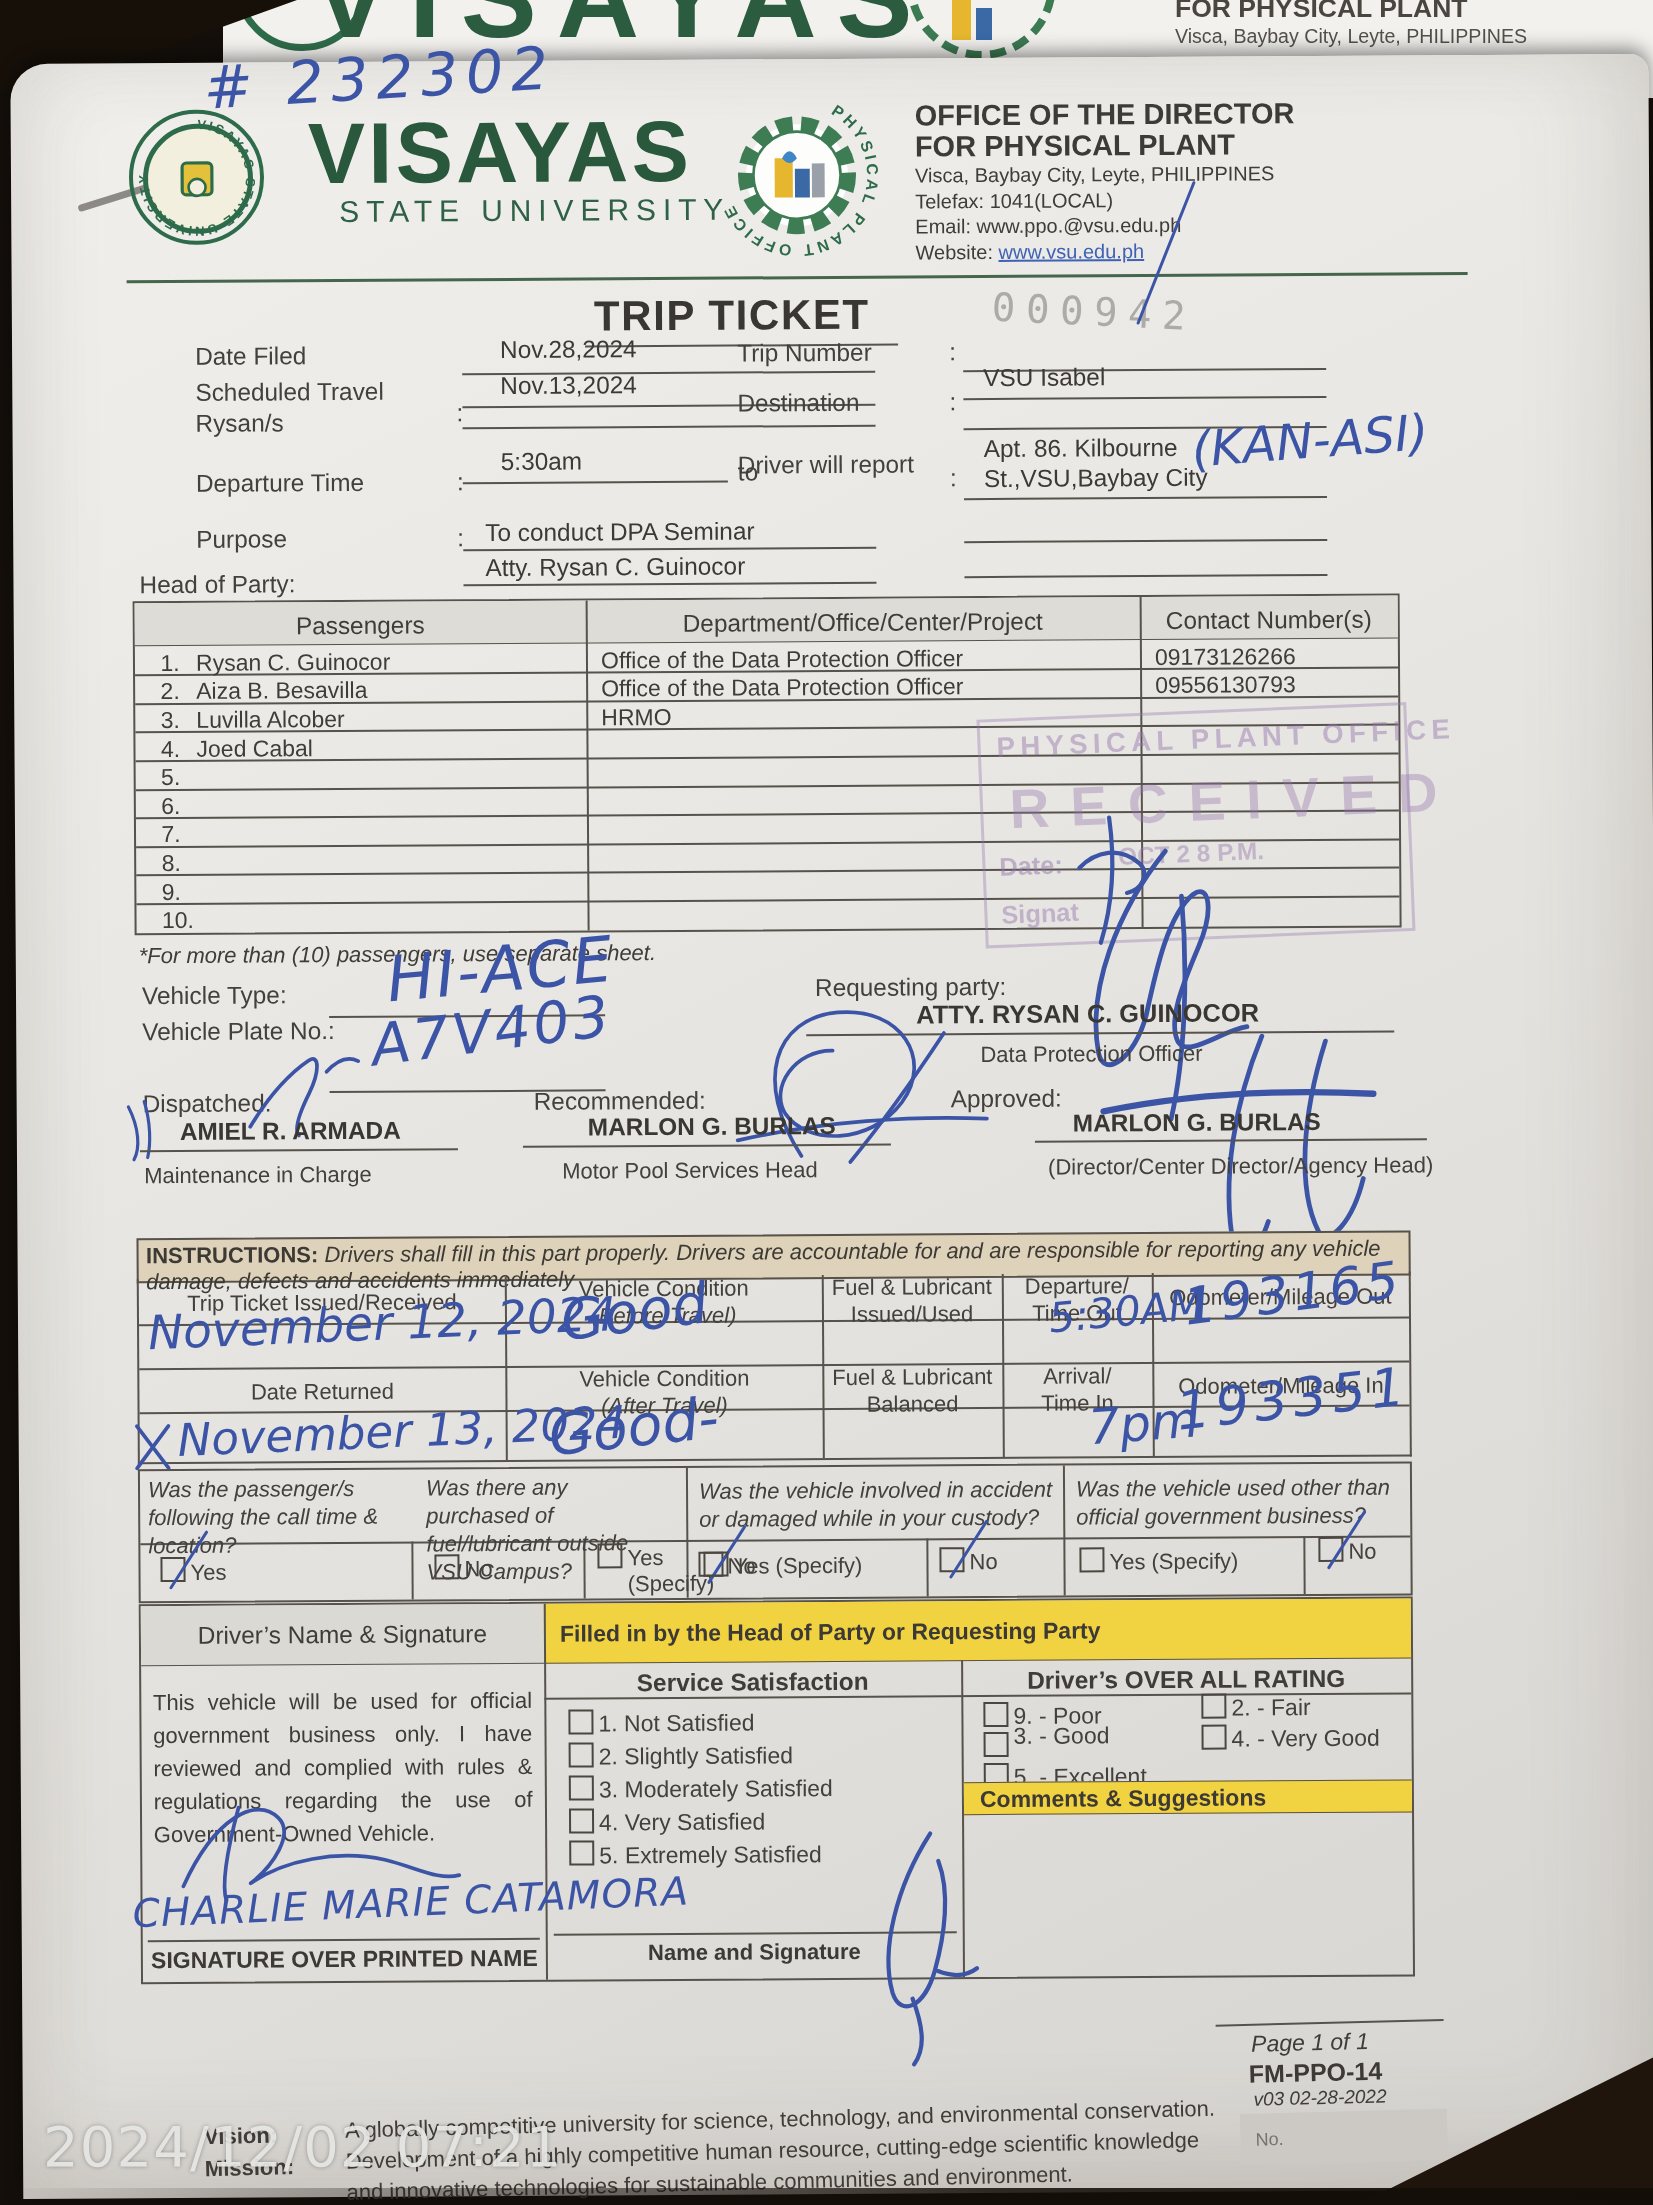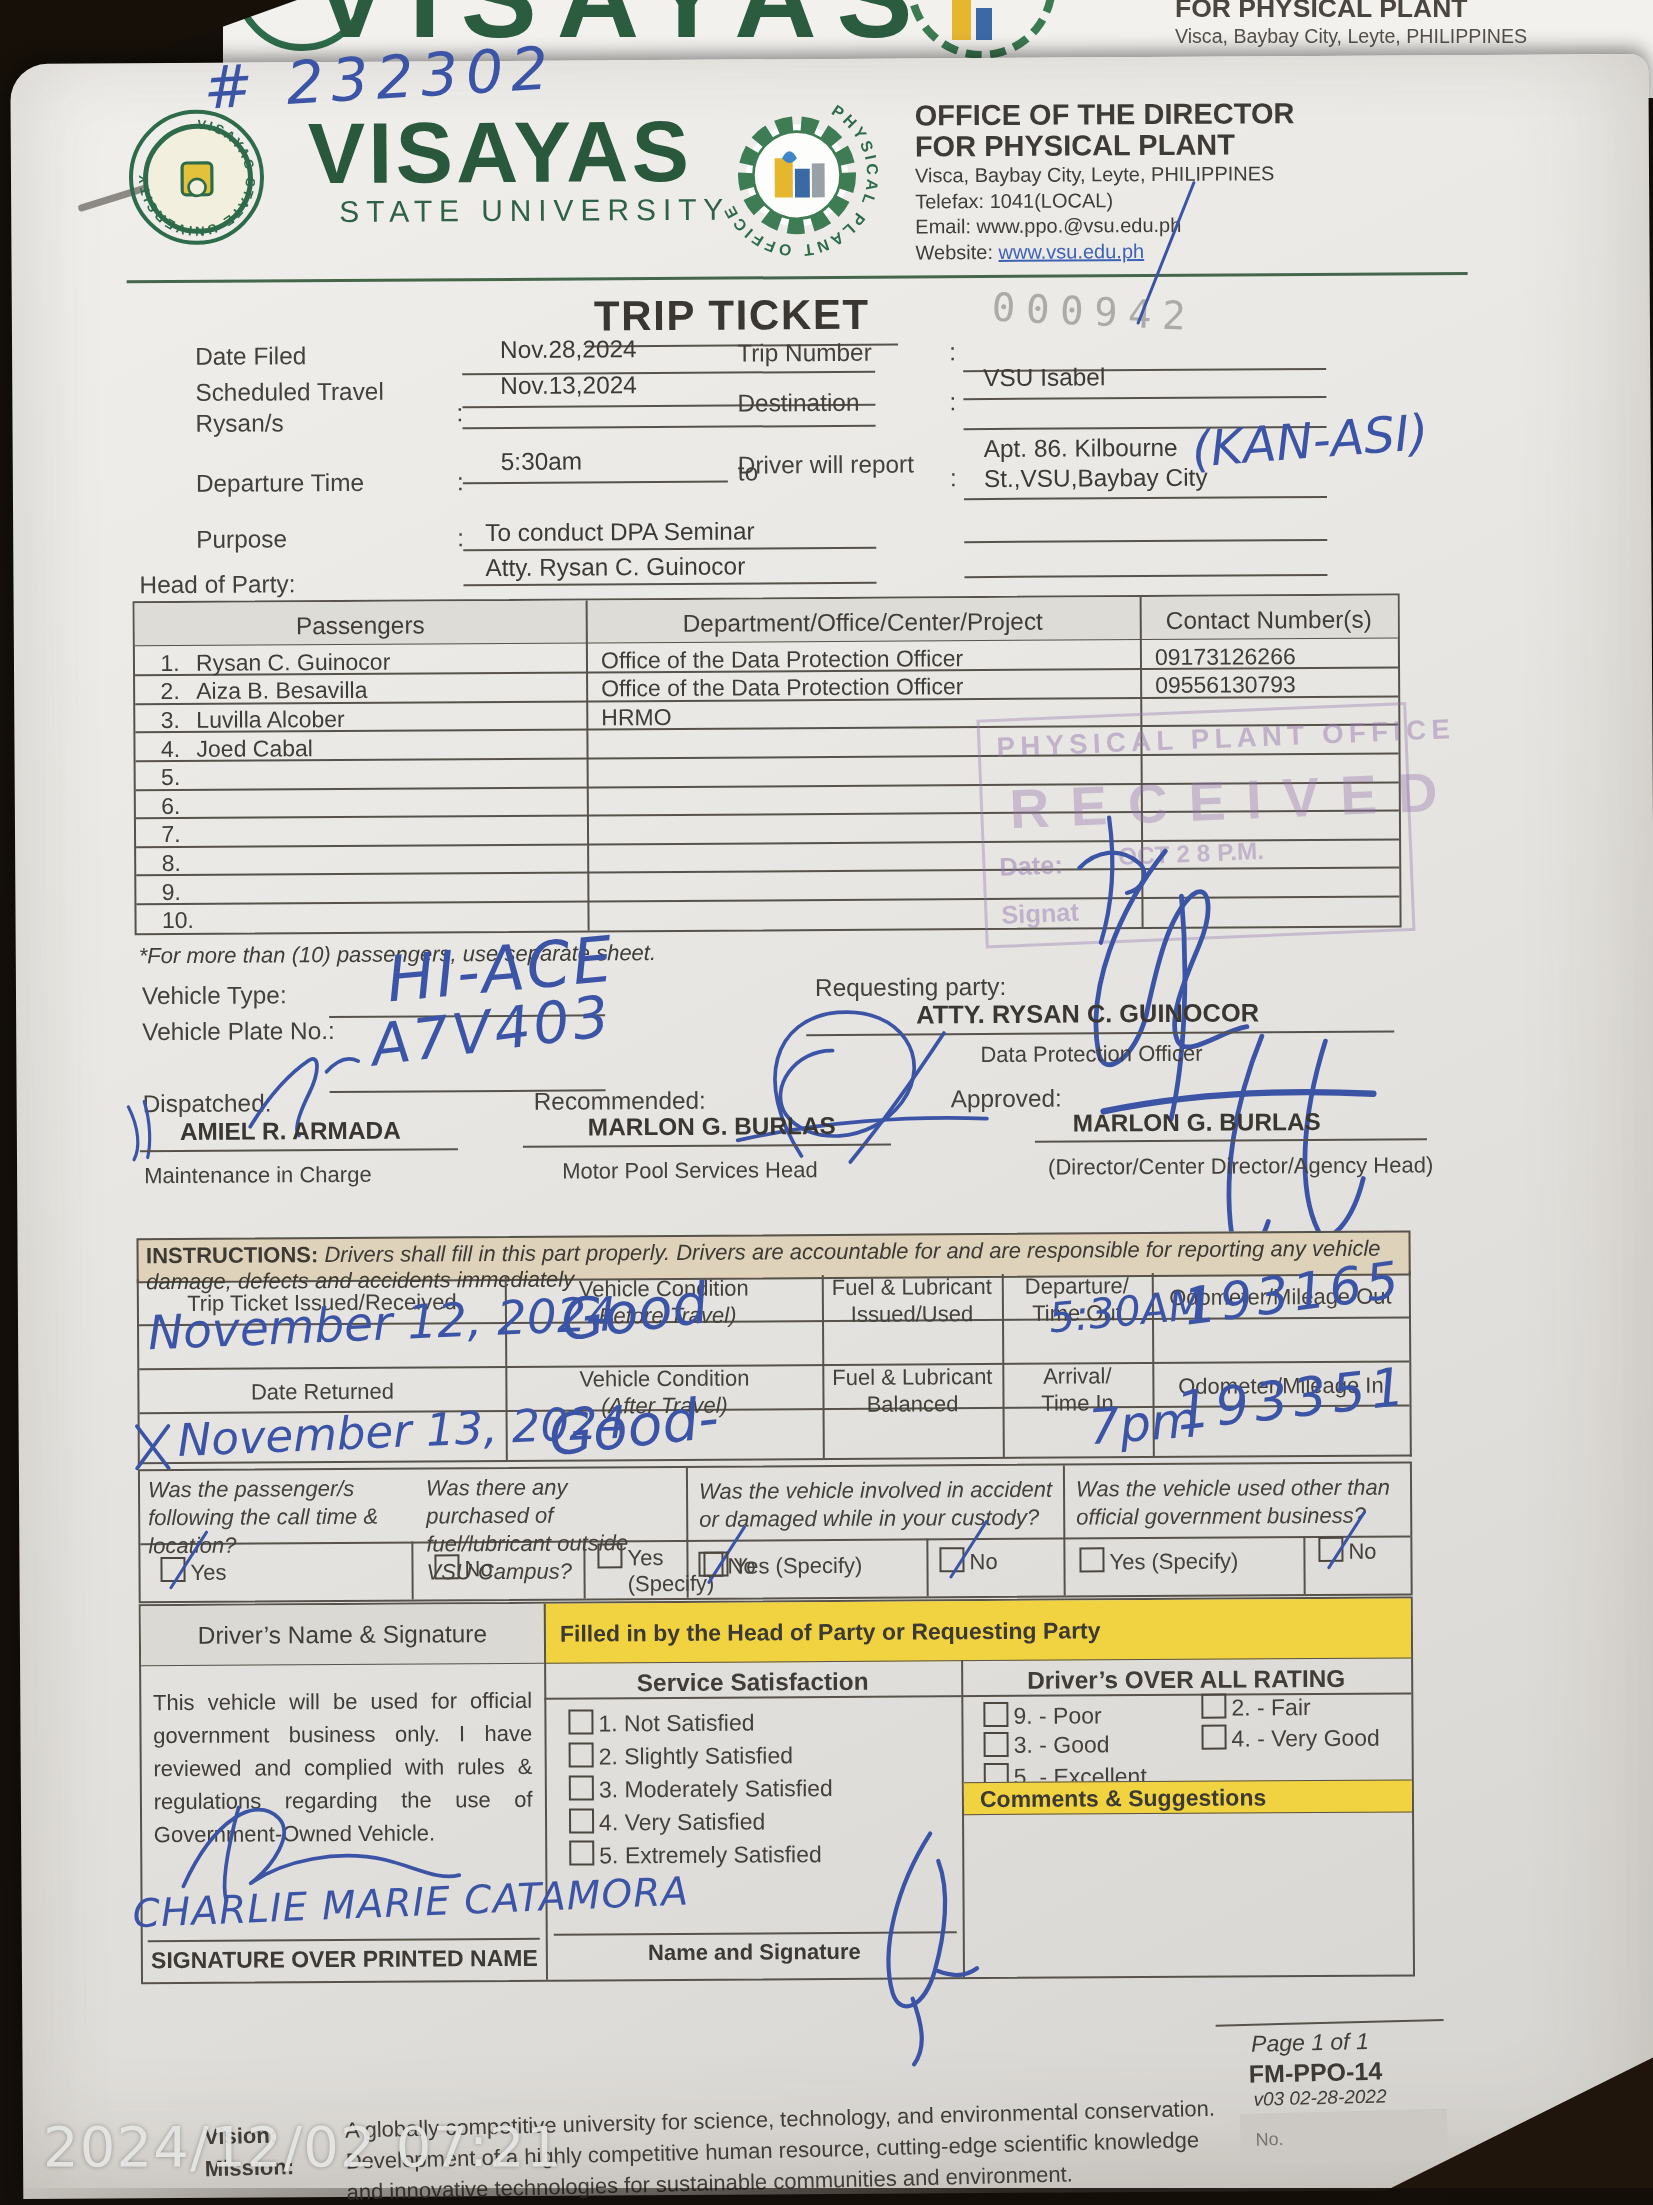--- a/index.html
+++ b/index.html
@@ -374,21 +374,21 @@
       <div class="cb" style="left:427px;top:172px;"></div>
       <div class="cblab" style="left:457px;top:173px;font-size:23px;">3.  Moderately Satisfied</div>
       <div class="cb" style="left:427px;top:205px;"></div>
       <div class="cblab" style="left:457px;top:206px;font-size:23px;">4.  Very Satisfied</div>
       <div class="cb" style="left:427px;top:237px;"></div>
       <div class="cblab" style="left:457px;top:239px;font-size:23px;">5.  Extremely Satisfied</div>
 
       <div class="cb" style="left:842px;top:101px;"></div>
       <div class="cblab" style="left:872px;top:102px;font-size:23px;">9. - Poor</div>
       <div class="cb" style="left:842px;top:131px;"></div>
-      <div class="cblab" style="left:872px;top:131px;font-size:23px;">3. - Good</div>
+      <div class="cblab" style="left:872px;top:122px;font-size:23px;">3. - Good</div>
       <div class="cb" style="left:842px;top:162px;"></div>
       <div class="cblab" style="left:872px;top:163px;font-size:23px;">5. - Excellent</div>
       <div class="cb" style="left:1060px;top:94px;"></div>
       <div class="cblab" style="left:1090px;top:95px;font-size:23px;">2. - Fair</div>
       <div class="cb" style="left:1060px;top:125px;"></div>
       <div class="cblab" style="left:1090px;top:126px;font-size:23px;">4. - Very Good</div>
 
       <div class="abs yellow" style="left:822px;top:181px;width:448px;height:31px;border-top:1.6px solid #57524b;border-bottom:1.6px solid #57524b;">
         <span class="abs bold" style="left:16px;top:2.7px;font-size:23px;color:#3d3934;">Comments &amp; Suggestions</span>
       </div>

